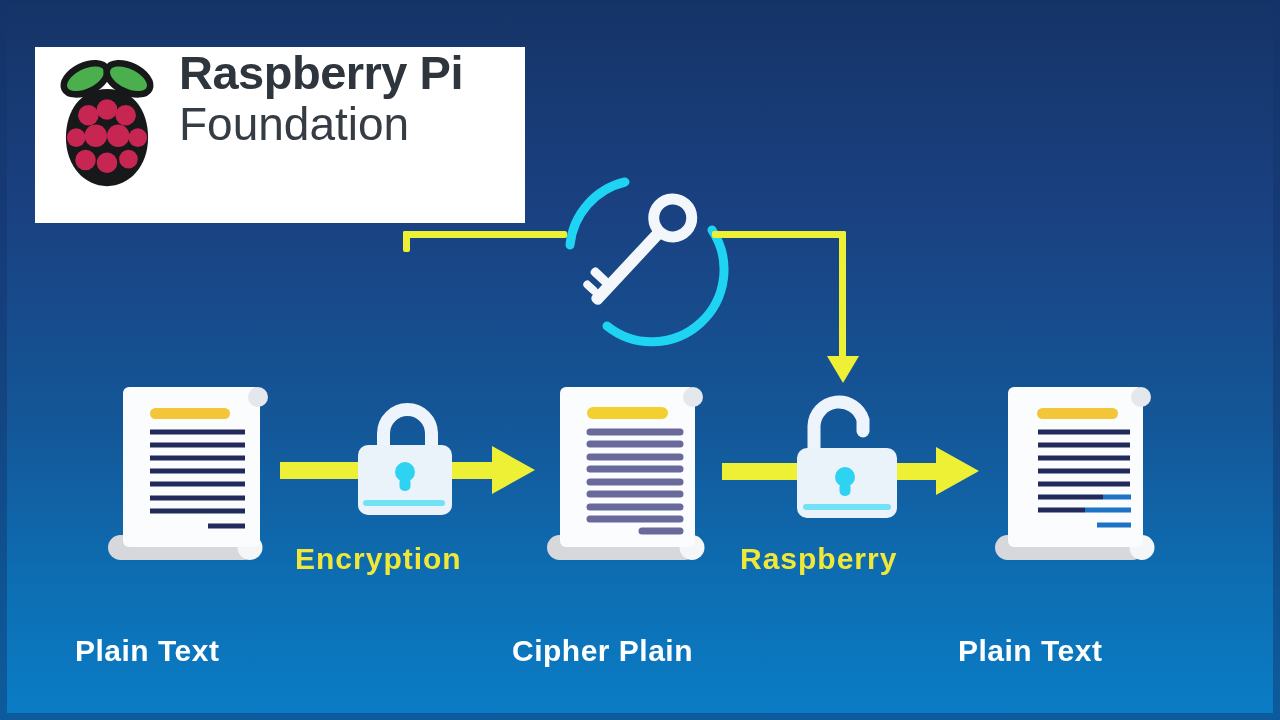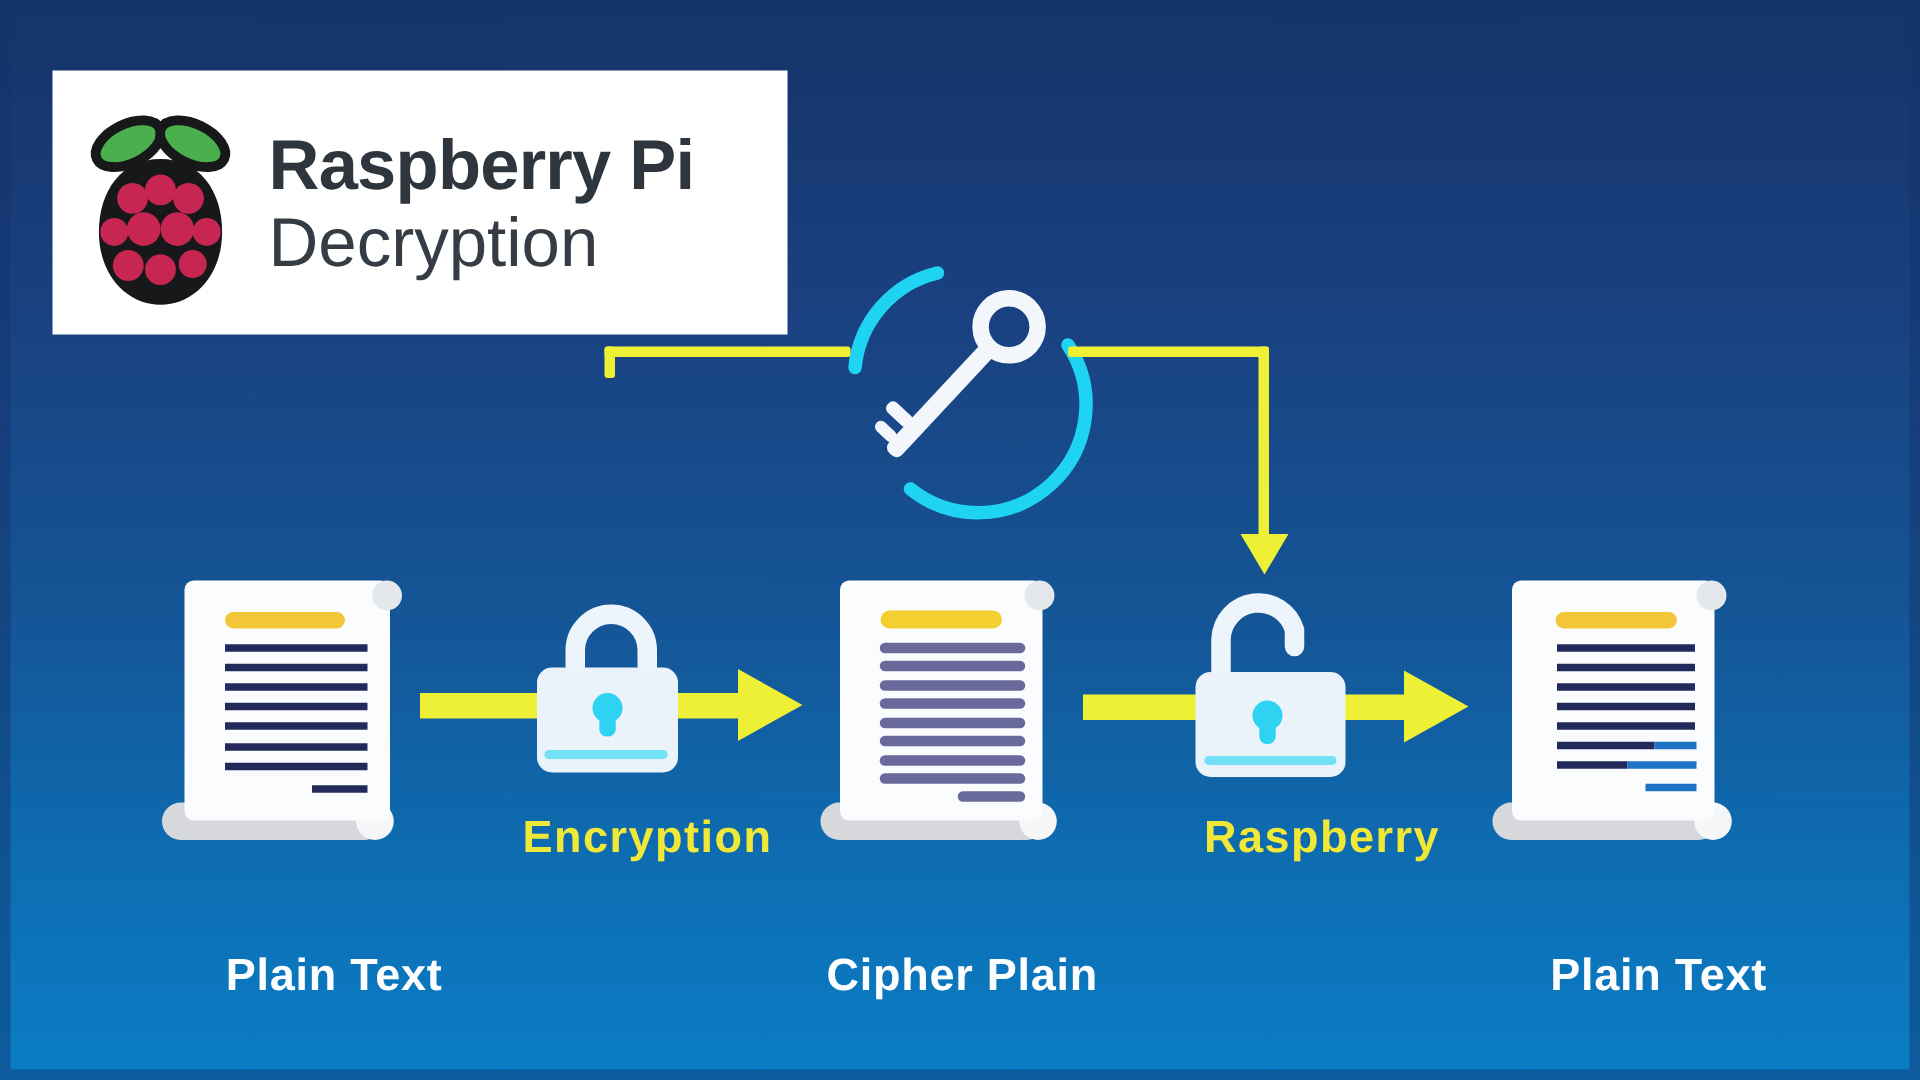--- a/index.html
+++ b/index.html
@@ -8,38 +8,38 @@
     font-family:"Liberation Sans",sans-serif;
     background:linear-gradient(180deg,
       var(--bg-top,#153467) 0%, #1a4080 28%, #145697 58%, #0d6fb4 82%,
       var(--bg-bottom,#0a7dc6) 100%);
   }
   .abs{position:absolute}
   .vignette{position:absolute;inset:0;border:7px solid #12346a;opacity:.45;pointer-events:none}
 
   
   .logo-card{position:absolute;left:35px;top:47px;width:490px;height:176px;background:#ffffff;
-    display:flex;align-items:center;padding:0 10px 0 16px;box-sizing:border-box}
+    display:flex;align-items:flex-start;padding:0 10px 0 16px;box-sizing:border-box}
   .logo-text{margin-left:16px;line-height:1.1}
   .logo-title{font-size:47px;font-weight:700;color:var(--logo-text,#2e353d);letter-spacing:-.5px}
   .logo-sub{font-size:46px;font-weight:400;color:#353c44}
 
   
   .conn{position:absolute;background:var(--arrow-yellow,#eef035);border-radius:2px}
   .arrow-bar{position:absolute;height:17px;background:var(--arrow-yellow,#eef035)}
   .arrow-head-right{position:absolute;width:0;height:0;
     border-top:24px solid transparent;border-bottom:24px solid transparent;
     border-left:43px solid var(--arrow-yellow,#eef035)}
   .arrow-head-down{position:absolute;width:0;height:0;
     border-left:16px solid transparent;border-right:16px solid transparent;
     border-top:27px solid var(--arrow-yellow,#eef035)}
 
-  .step-label{position:absolute;width:220px;text-align:right;font-size:30px;font-weight:700;
+  .step-label{position:absolute;width:220px;text-align:left;font-size:30px;font-weight:700;
     color:var(--label-yellow,#f0e838);letter-spacing:1px}
-  .caption{position:absolute;width:220px;text-align:right;font-size:30px;font-weight:700;
+  .caption{position:absolute;width:220px;text-align:left;font-size:30px;font-weight:700;
     color:var(--caption-white,#fdfeff);letter-spacing:.5px}
 </style>
 </head>
 <body>
 
 <div class="vignette"></div>
 
 <div class="logo-card">
   <svg width="112" height="142" viewBox="0 0 120 150">
     <g>
@@ -57,21 +57,21 @@
           <circle cx="72" cy="94" r="12"></circle>
           <circle cx="93" cy="96" r="10"></circle>
         <circle cx="37" cy="120" r="11"></circle>
           <circle cx="60" cy="123" r="11"></circle>
           <circle cx="83" cy="119" r="10"></circle>
       </g>
     </g>
   </svg>
   <div class="logo-text">
     <div class="logo-title">Raspberry Pi</div>
-    <div class="logo-sub">Decryption</div>
+    <div class="logo-sub">Foundation</div>
   </div>
 </div>
 
 <svg class="abs" style="left:540px;top:160px" width="200" height="195" viewBox="0 0 200 195">
   <path d="M30,85 A72,72 0 0 1 85,22" fill="none" stroke="#1fd4f2" stroke-width="9" stroke-linecap="round"></path>
   <path d="M172,70 A72,72 0 0 1 67,166" fill="none" stroke="#1fd4f2" stroke-width="9" stroke-linecap="round"></path>
   <g transform="translate(100,93) rotate(43)">
     <circle cx="0" cy="-48" r="19" fill="none" stroke="#f3f7fb" stroke-width="11"></circle>
     <rect x="-6" y="-32" width="12" height="100" rx="5" fill="#f3f7fb"></rect>
     <rect x="-24" y="40" width="21" height="9" rx="4" fill="#f3f7fb"></rect>

